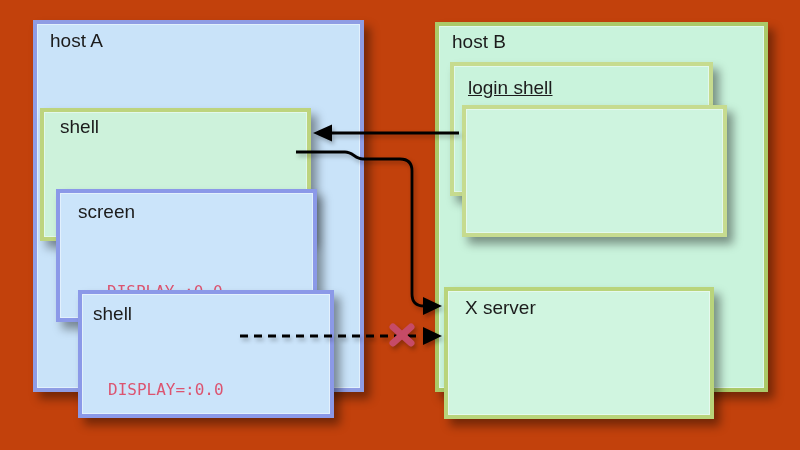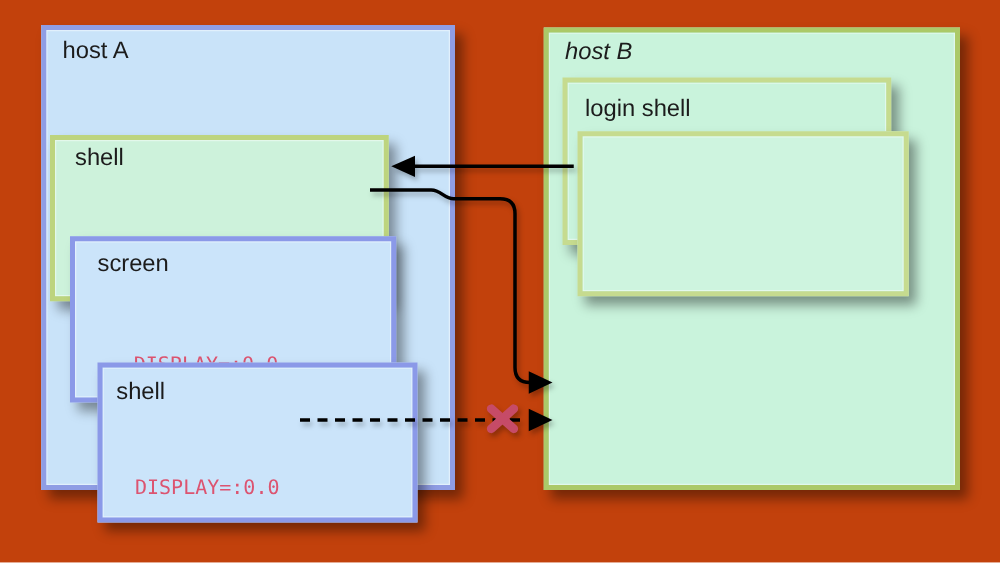--- a/index.html
+++ b/index.html
@@ -26,23 +26,23 @@
   .shell-a .env{margin:4px 0 0 34px;}
   .screen-box{left:56px;top:189px;width:261px;height:133px;background:var(--blue-box-fill);border-color:var(--blue-box-border);}
   .screen-box .box-label{margin:8px 0 0 18px;}
   .screen-box .env{margin:4px 0 0 47px;}
   .screen-shell{left:78px;top:290px;width:256px;height:128px;background:var(--blue-box-fill);border-color:var(--blue-box-border);}
   .screen-shell .box-label{margin:9px 0 0 11px;}
   .screen-shell .env{margin:0 0 0 26px;}
 
   
   .host-b{left:435px;top:22px;width:333px;height:370px;background:var(--host-b-fill);border-color:var(--host-b-border);}
-  .host-b .box-label{margin:5px 12px 0 13px;font-style:italic;}
+  .host-b .box-label{margin:5px 12px 0 13px;}
   .login-shell{left:450px;top:62px;width:263px;height:134px;background:var(--host-b-fill);border-color:var(--inner-green-border);}
-  .login-shell .box-label{margin:11px 4px 0 14px;}
+  .login-shell .box-label{margin:11px 4px 0 14px;text-decoration:underline;}
   .ssh-box{left:462px;top:105px;width:265px;height:132px;background:var(--inner-green-fill);border-color:var(--inner-green-border);}
   .x-server{left:444px;top:287px;width:270px;height:132px;background:var(--x-server-fill);border-color:var(--x-server-border);}
   .x-server .box-label{margin:6px 0 0 17px;}
 
   svg.arrows{position:absolute;left:0;top:0;z-index:20;pointer-events:none;
     filter:drop-shadow(2px 3px 2px rgba(0,0,0,0.28));}
 </style>
 </head>
 <body>
 
@@ -79,20 +79,23 @@
   <div class="box host-b">
     <div class="box-label">host B</div>
   </div>
 
   <div class="box login-shell">
     <div class="box-label">login shell</div>
   </div>
 
   <div class="box ssh-box"></div>
 
+  <div class="box x-server">
+    <div class="box-label">X server</div>
+  </div>
 
   <svg class="arrows" width="800" height="450" viewBox="0 0 800 450">
 
     <g style="stroke:var(--arrow);fill:var(--arrow);">
       <path d="M459,133 H331" fill="none" stroke-width="2.8"></path>
       <polygon points="313,133 332,124.5 332,141.5" stroke="none"></polygon>
     </g>
 
     <g style="stroke:var(--arrow);fill:var(--arrow);">
       <path d="M296,152 H345 C353,152 355,159 363,159 H400 Q412,159 412,171 V294 Q412,306 424,306" fill="none" stroke-width="2.8"></path>

